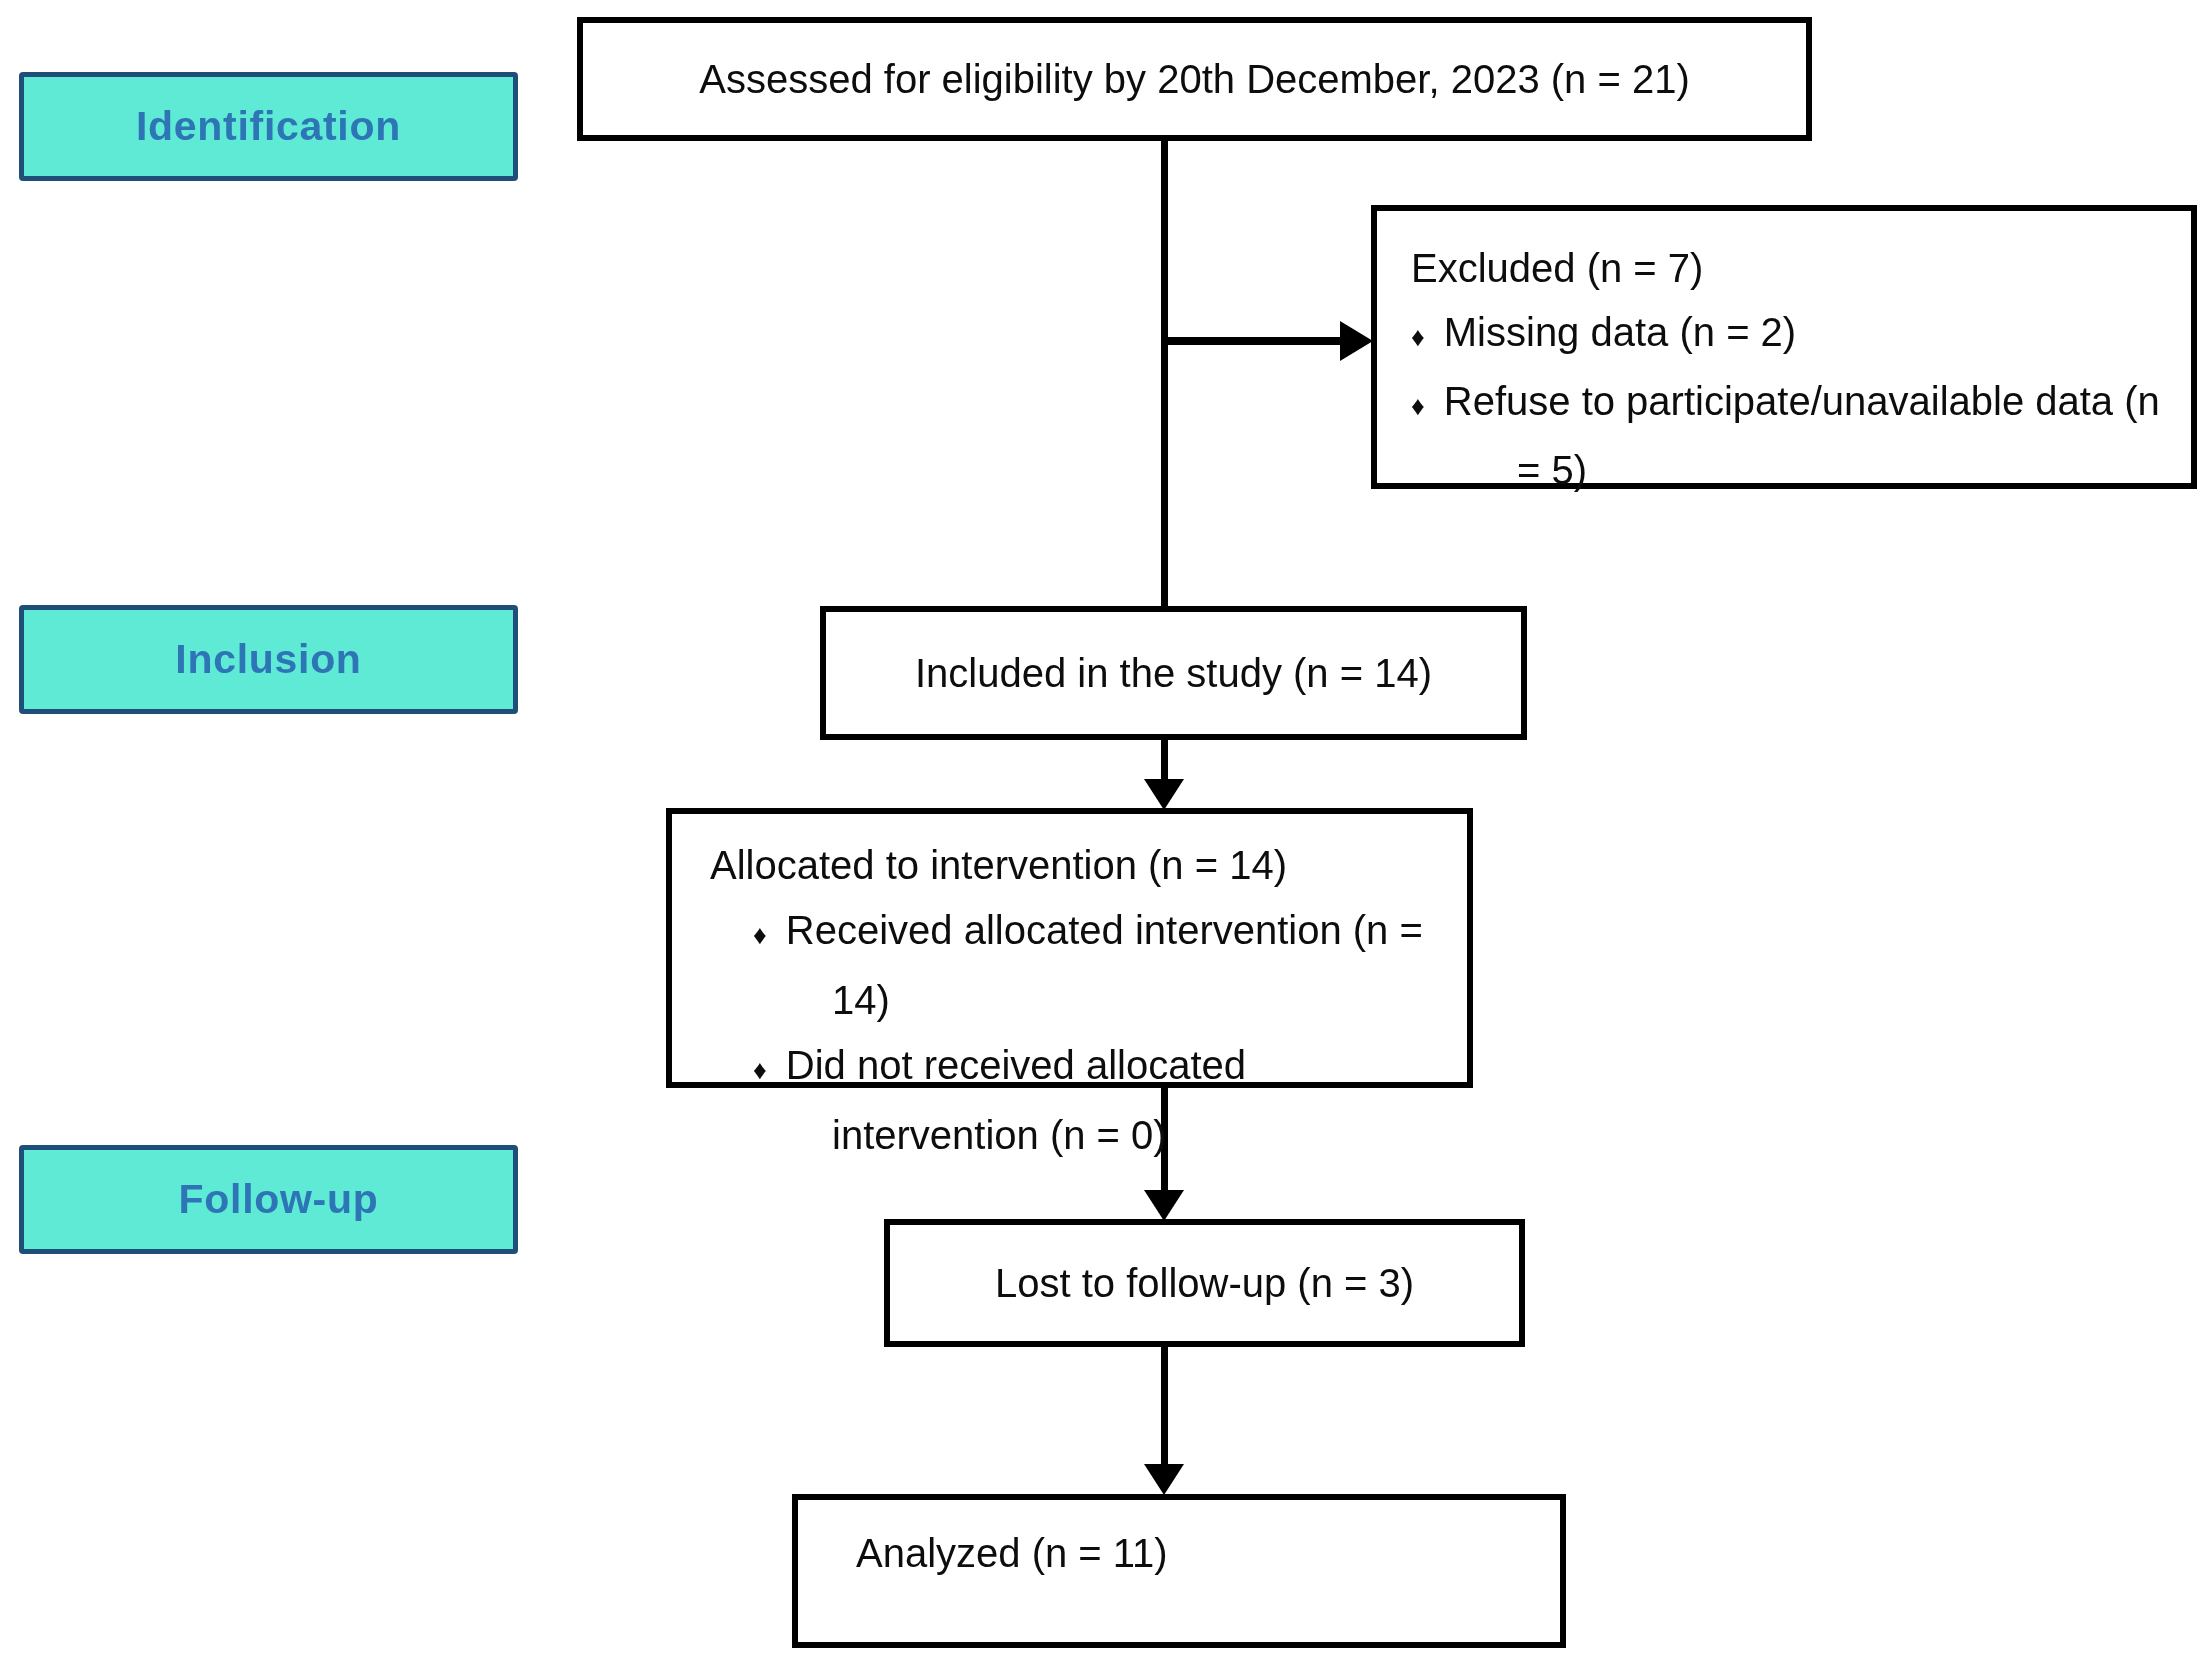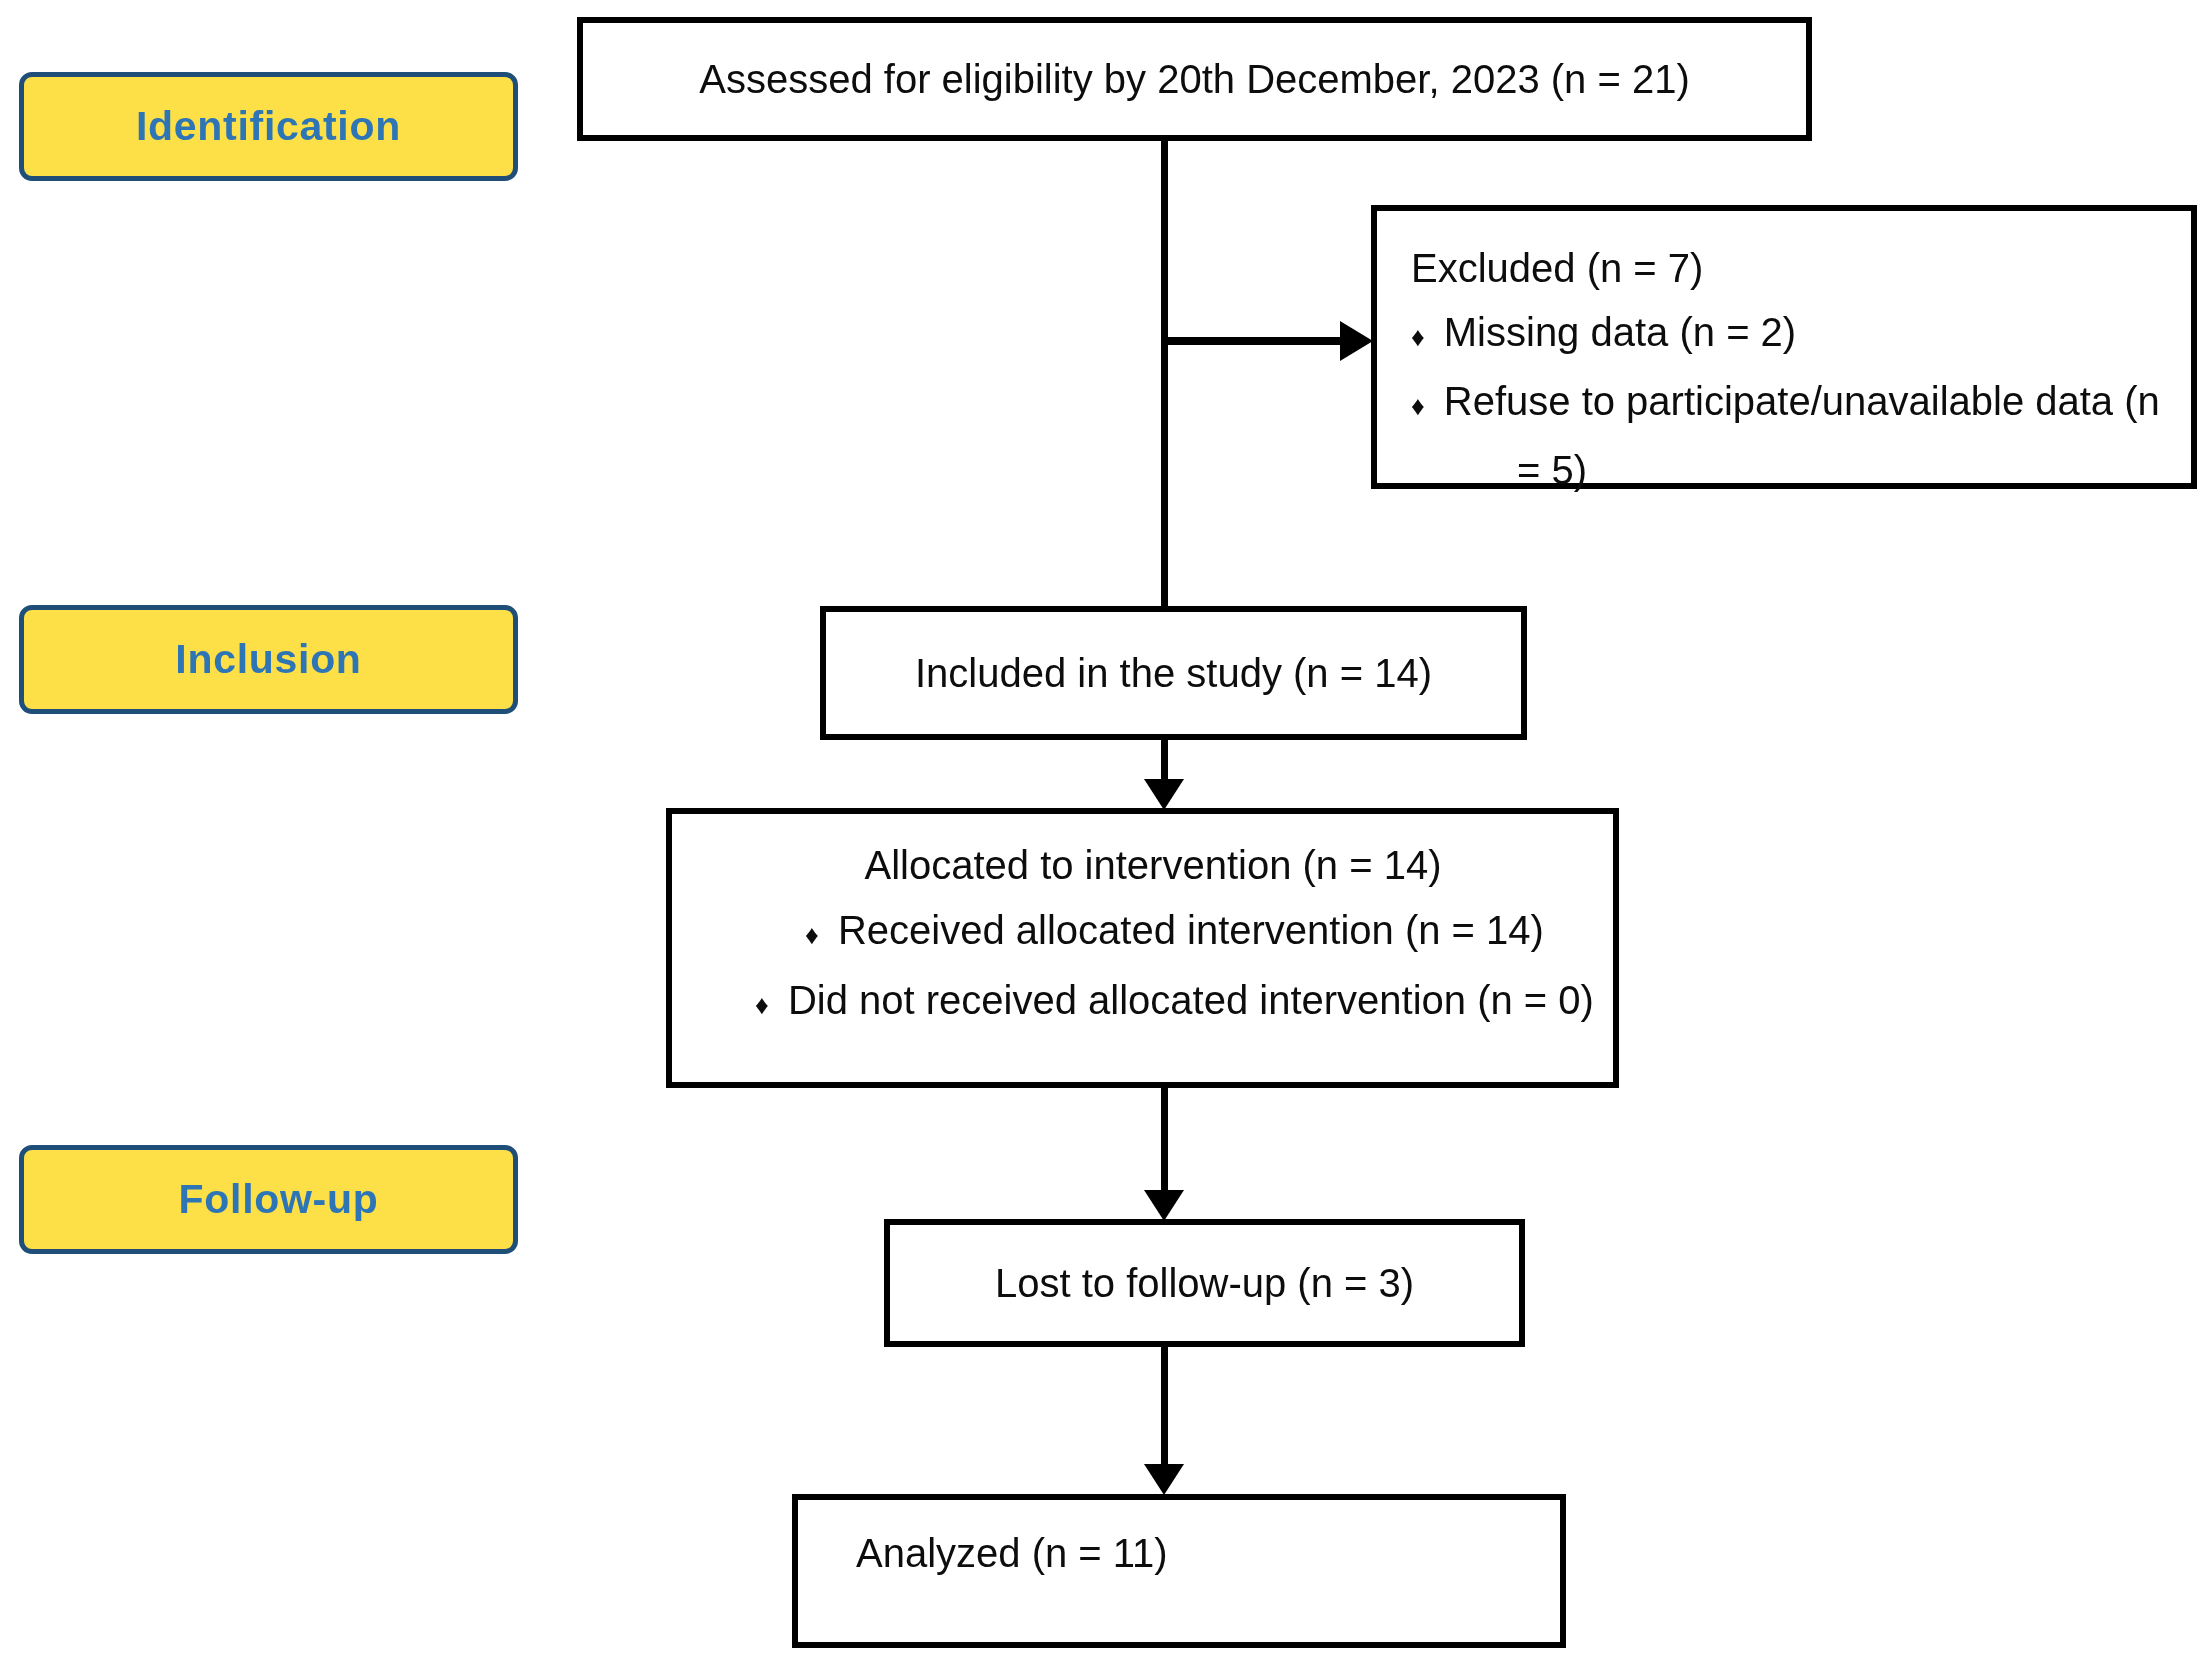--- a/index.html
+++ b/index.html
@@ -9,23 +9,23 @@
     background:#ffffff;
     font-family:"Liberation Sans", sans-serif;
     color:#0d0d0d;
     overflow:hidden;
   }
 
   
   .stage{
     position:absolute;
     left:19px;width:499px;height:109px;
-    background:#fde047;
+    background:#5eead4;
     border:5.5px solid #1F4E79;
-    border-radius:13px;
+    border-radius:4px;
     box-sizing:border-box;
     display:flex;align-items:center;justify-content:center;
     font-size:41px;font-weight:bold;color:#2E75B6;
     letter-spacing:0.7px;
   }
   #stage-identification{top:72px;}
   #stage-inclusion{top:605px;text-align:right;}
   #stage-followup{top:1145px;padding-left:20px;}
   #stage-analysis{top:1470px;}
 
@@ -38,21 +38,21 @@
     font-size:40px;
     line-height:65px;
   }
   .box.center{
     display:flex;align-items:center;justify-content:center;
     text-align:center;
   }
   #box-assessed{left:577px;top:17px;width:1235px;height:124px;}
   #box-excluded{left:1371px;top:205px;width:826px;height:284px;padding:24.6px 20.5px 0 34px;line-height:64px;}
   #box-included{left:820px;top:606px;width:707px;height:134px;}
-  #box-allocated{left:666px;top:808px;width:953px;height:280px;padding:19px 17px 12px 38px;text-align:center;}
+  #box-allocated{left:666px;top:808px;width:807px;height:280px;padding:19px 17px 12px 38px;}
   #box-lost{left:884px;top:1219px;width:641px;height:128px;}
   #box-analyzed{left:792px;top:1494px;width:774px;height:154px;padding:20.5px 13.7px 0 58px;line-height:65px;}
 
   .box-title{margin:0;}
   ul.bullets{list-style:none;margin:0;padding:0;}
   #box-excluded li{padding-left:106px;text-indent:-106px;}
   #box-allocated li{padding-left:82px;text-indent:-79px;margin-left:40px;}
   #box-analyzed li{padding-left:2.7px;text-indent:0;}
   .glyph{font-size:27px;margin-right:19px;}
   #box-analyzed .glyph{margin-right:12.3px;}

